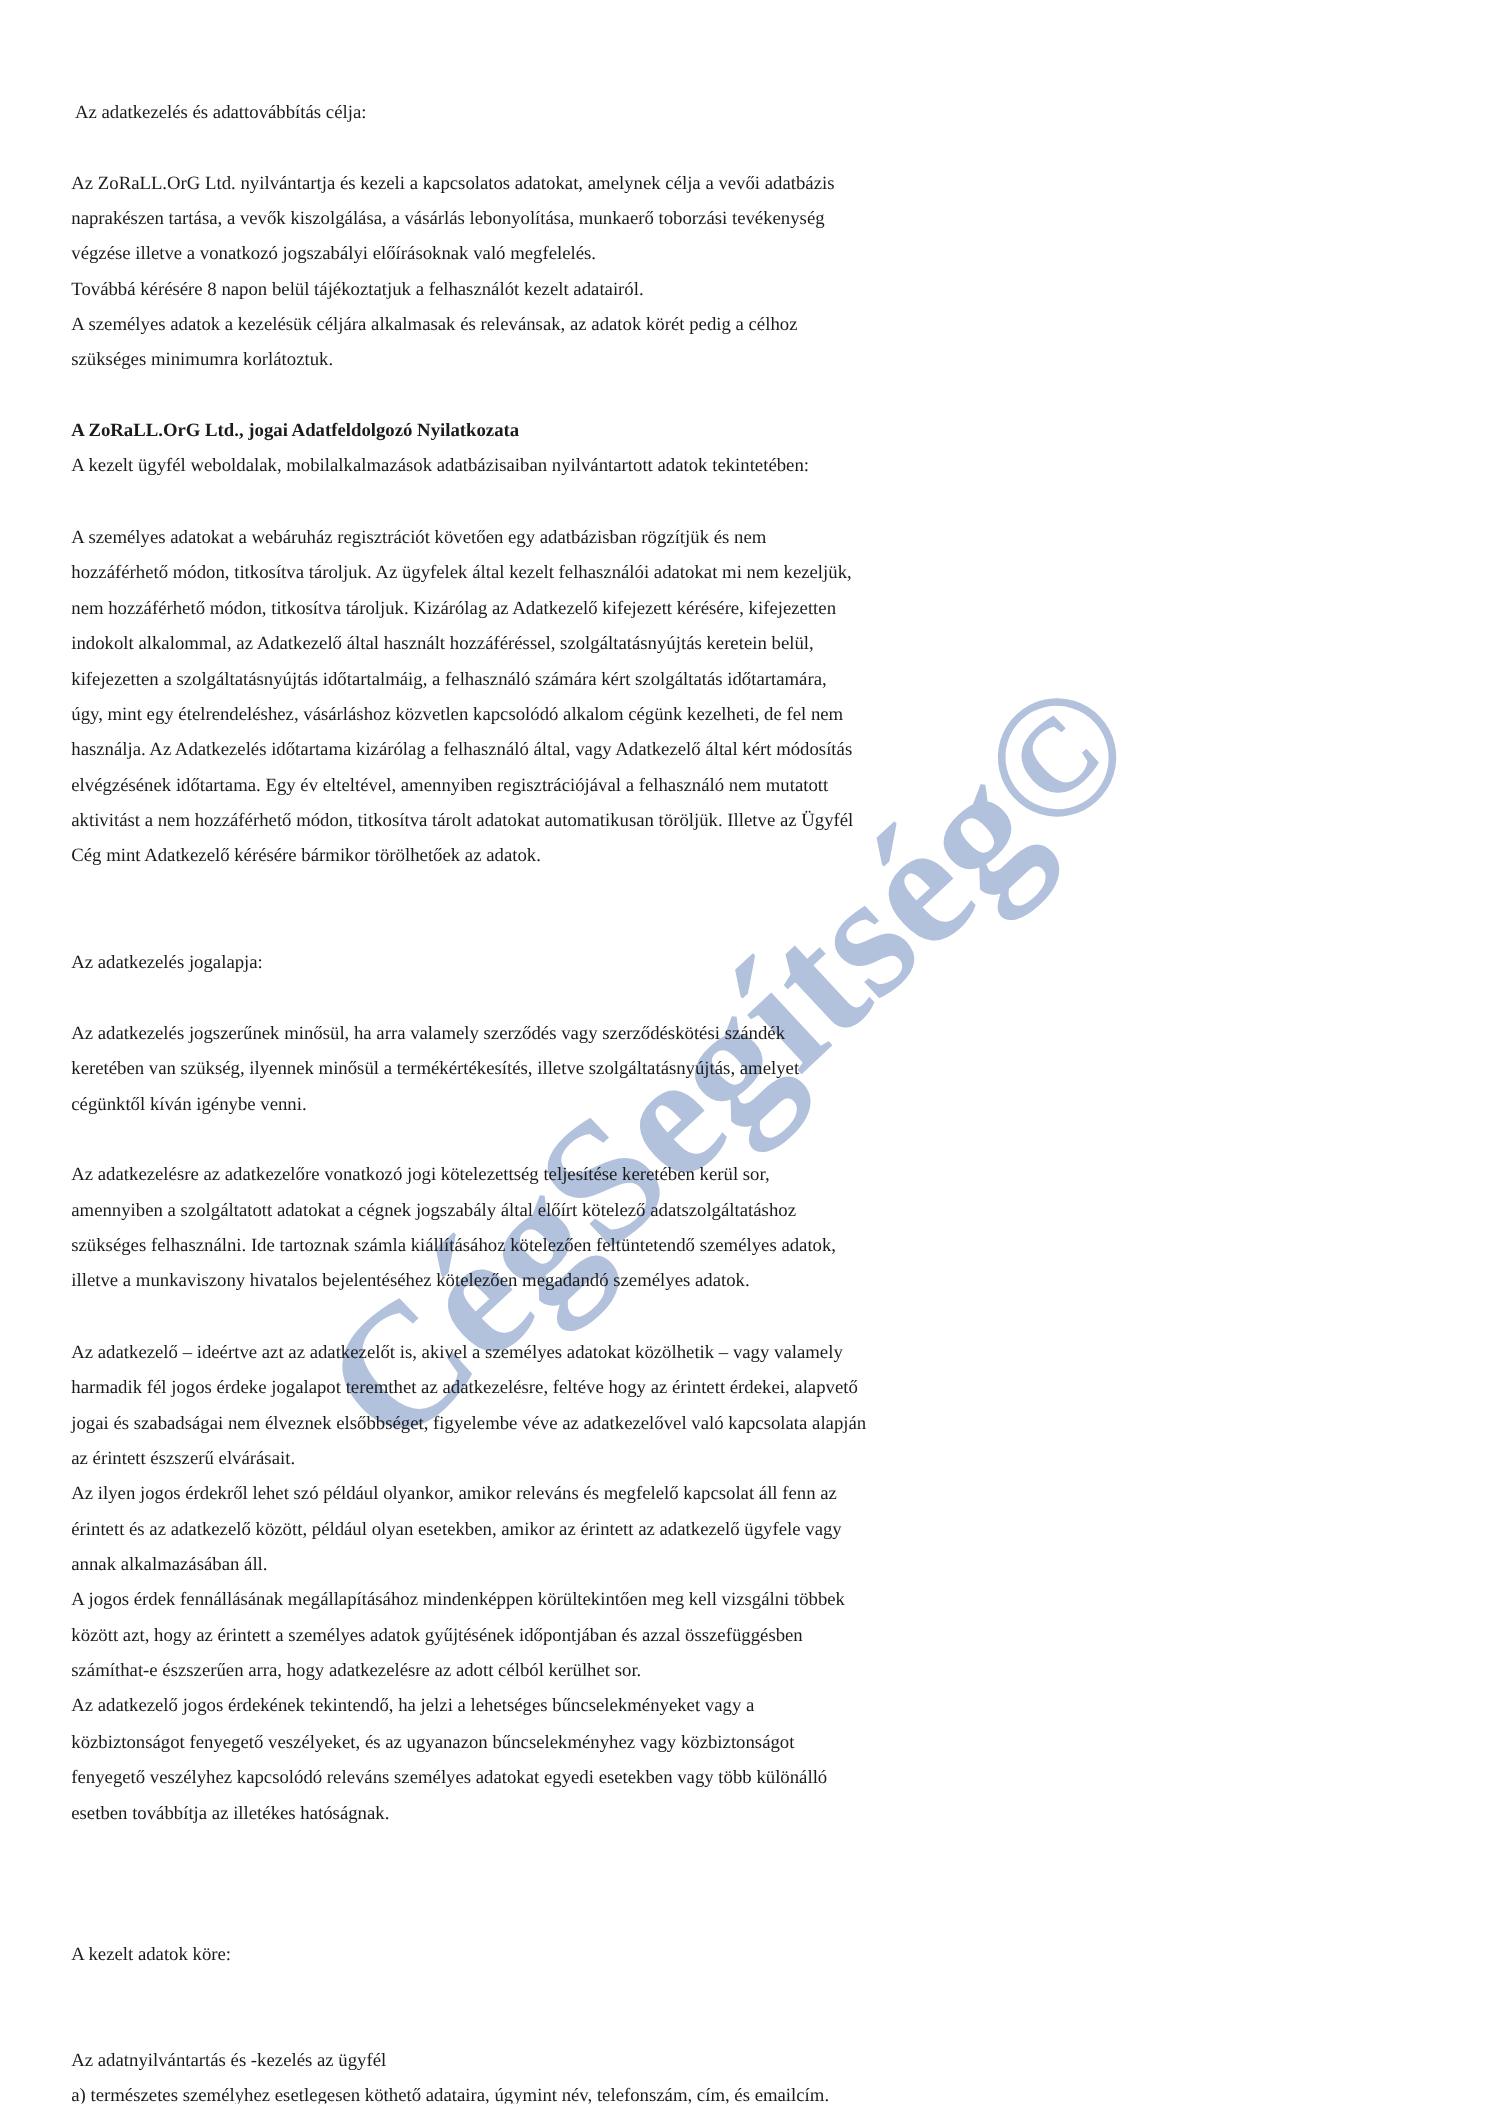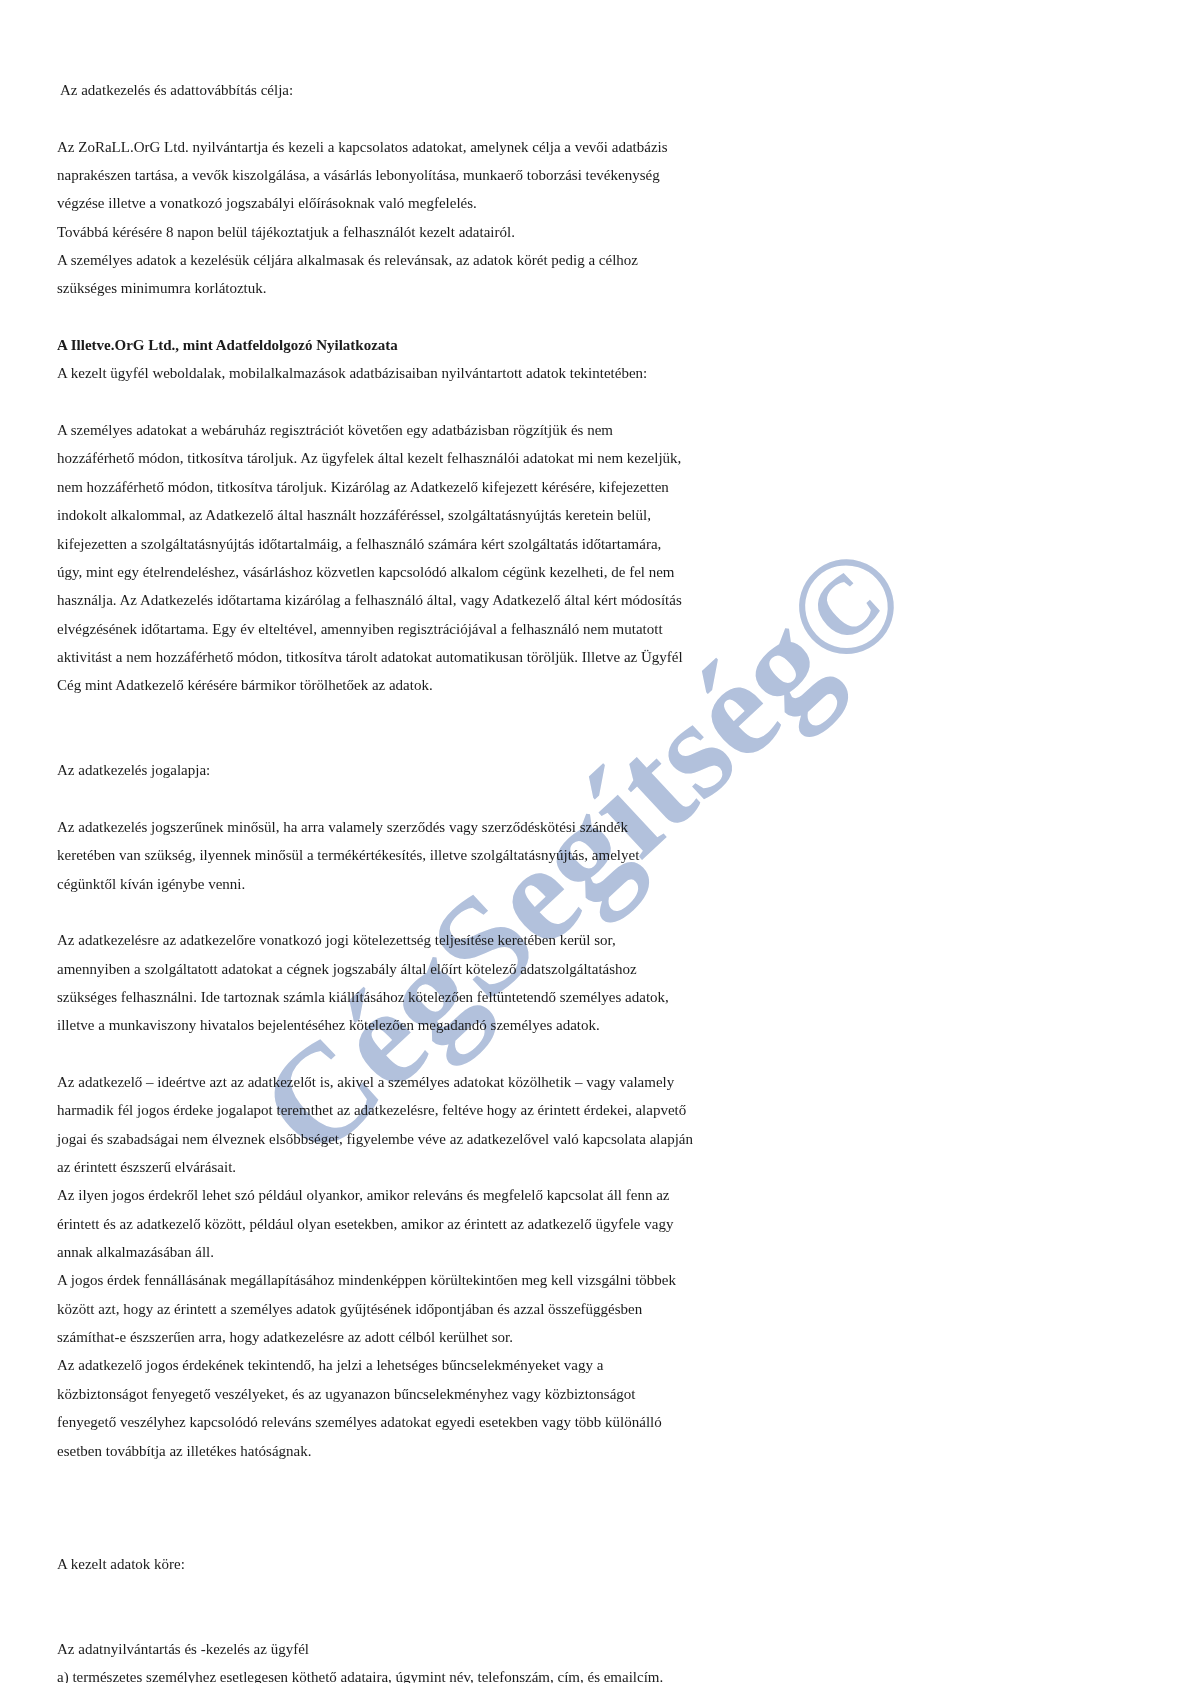--- a/index.html
+++ b/index.html
@@ -57,21 +57,21 @@
 
   <div class="doc-text"><span class="normal"> Az adatkezelés és adattovábbítás célja:
 
 Az ZoRaLL.OrG Ltd. nyilvántartja és kezeli a kapcsolatos adatokat, amelynek célja a vevői adatbázis
 naprakészen tartása, a vevők kiszolgálása, a vásárlás lebonyolítása, munkaerő toborzási tevékenység
 végzése illetve a vonatkozó jogszabályi előírásoknak való megfelelés.
 Továbbá kérésére 8 napon belül tájékoztatjuk a felhasználót kezelt adatairól.
 A személyes adatok a kezelésük céljára alkalmasak és relevánsak, az adatok körét pedig a célhoz
 szükséges minimumra korlátoztuk.
 
-</span><span class="bold">A Illetve.OrG Ltd., mint Adatfeldolgozó Nyilatkozata</span><span class="normal">
+</span><span class="bold">A ZoRaLL.OrG Ltd., jogai Adatfeldolgozó Nyilatkozata</span><span class="normal">
 A kezelt ügyfél weboldalak, mobilalkalmazások adatbázisaiban nyilvántartott adatok tekintetében:
 
 A személyes adatokat a webáruház regisztrációt követően egy adatbázisban rögzítjük és nem
 hozzáférhető módon, titkosítva tároljuk. Az ügyfelek által kezelt felhasználói adatokat mi nem kezeljük,
 nem hozzáférhető módon, titkosítva tároljuk. Kizárólag az Adatkezelő kifejezett kérésére, kifejezetten
 indokolt alkalommal, az Adatkezelő által használt hozzáféréssel, szolgáltatásnyújtás keretein belül,
 kifejezetten a szolgáltatásnyújtás időtartalmáig, a felhasználó számára kért szolgáltatás időtartamára,
 úgy, mint egy ételrendeléshez, vásárláshoz közvetlen kapcsolódó alkalom cégünk kezelheti, de fel nem
 használja. Az Adatkezelés időtartama kizárólag a felhasználó által, vagy Adatkezelő által kért módosítás
 elvégzésének időtartama. Egy év elteltével, amennyiben regisztrációjával a felhasználó nem mutatott

